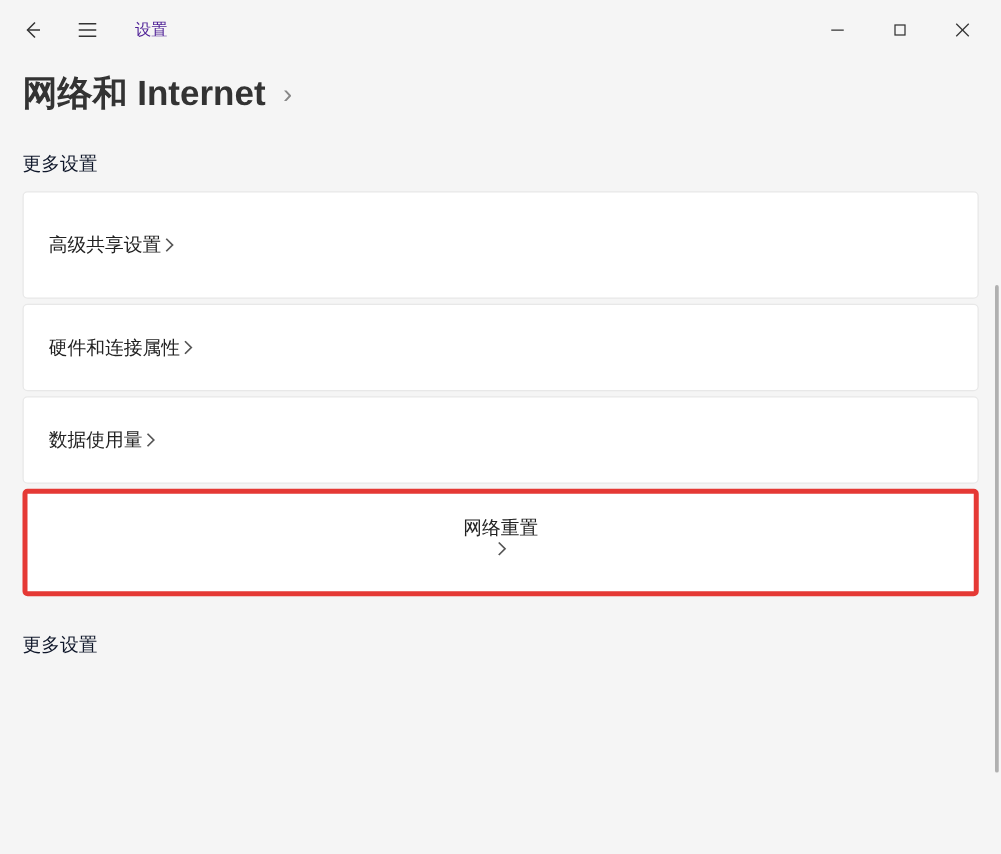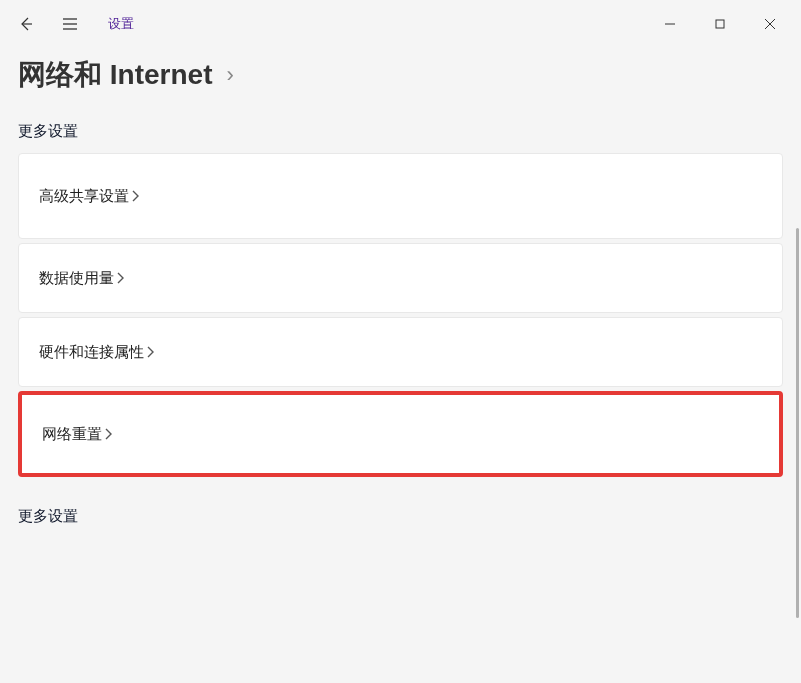--- a/index.html
+++ b/index.html
@@ -95,20 +95,21 @@
       display: flex;
       align-items: center;
       cursor: pointer;
       min-height: 70px;
     }
     .settings-item.tall {
       min-height: 86px;
     }
     .settings-item.highlighted {
       border: 4px solid #e53935;
+      flex-direction: column;
     }
     .item-text {
       display: flex;
       flex-direction: column;
       gap: 4px;
     }
     .item-title {
       font-size: 15px;
       color: #222;
     }
@@ -195,31 +196,31 @@
         <div class="item-title">高级共享设置</div>
       </div>
       <span class="chevron">
         <svg width="12" height="14" viewBox="0 0 12 14">
             <path d="M4 2 L9 7 L4 12" stroke="#555" stroke-width="1.4" fill="none"></path>
           </svg>
       </span>
     </div>
     <div class="settings-item">
       <div class="item-text">
+        <div class="item-title">硬件和连接属性</div>
+      </div>
+      <span class="chevron">
+        <svg width="12" height="14" viewBox="0 0 12 14">
+            <path d="M4 2 L9 7 L4 12" stroke="#555" stroke-width="1.4" fill="none"></path>
+          </svg>
+      </span>
+    </div>
+    <div class="settings-item">
+      <div class="item-text">
         <div class="item-title">数据使用量</div>
-      </div>
-      <span class="chevron">
-        <svg width="12" height="14" viewBox="0 0 12 14">
-            <path d="M4 2 L9 7 L4 12" stroke="#555" stroke-width="1.4" fill="none"></path>
-          </svg>
-      </span>
-    </div>
-    <div class="settings-item">
-      <div class="item-text">
-        <div class="item-title">硬件和连接属性</div>
       </div>
       <span class="chevron">
         <svg width="12" height="14" viewBox="0 0 12 14">
             <path d="M4 2 L9 7 L4 12" stroke="#555" stroke-width="1.4" fill="none"></path>
           </svg>
       </span>
     </div>
     <div class="settings-item tall highlighted">
       <div class="item-text">
         <div class="item-title">网络重置</div>

